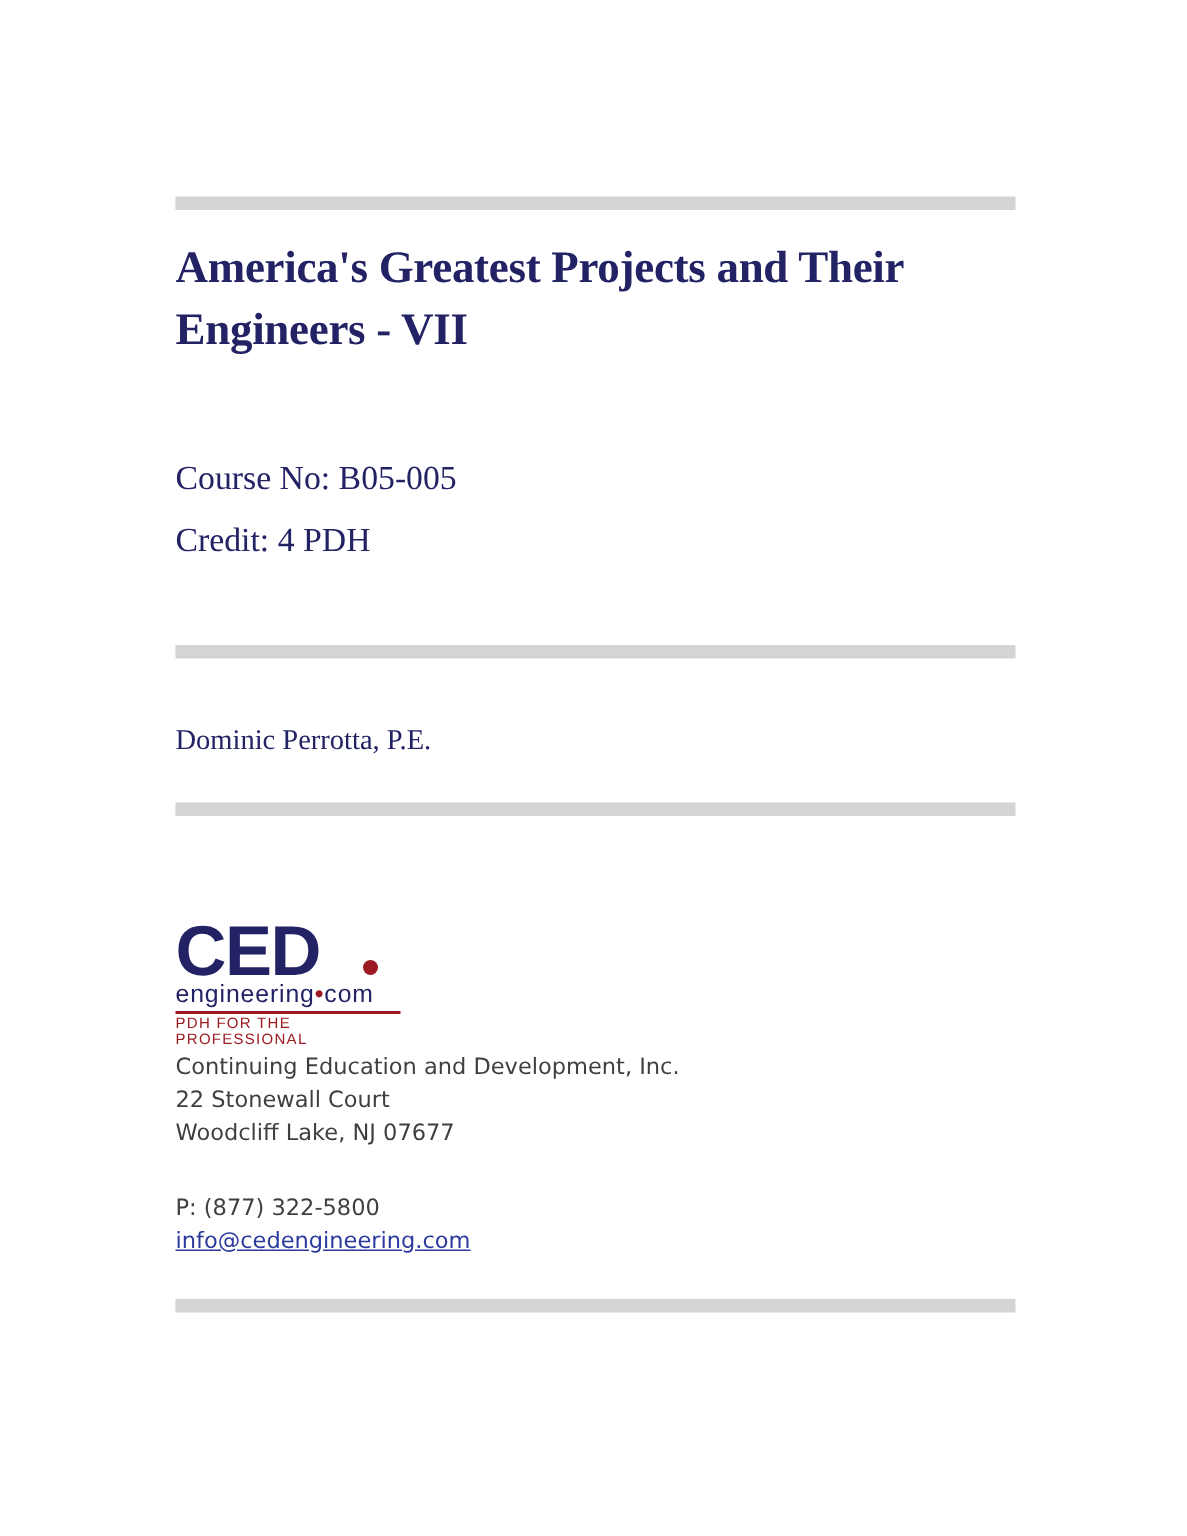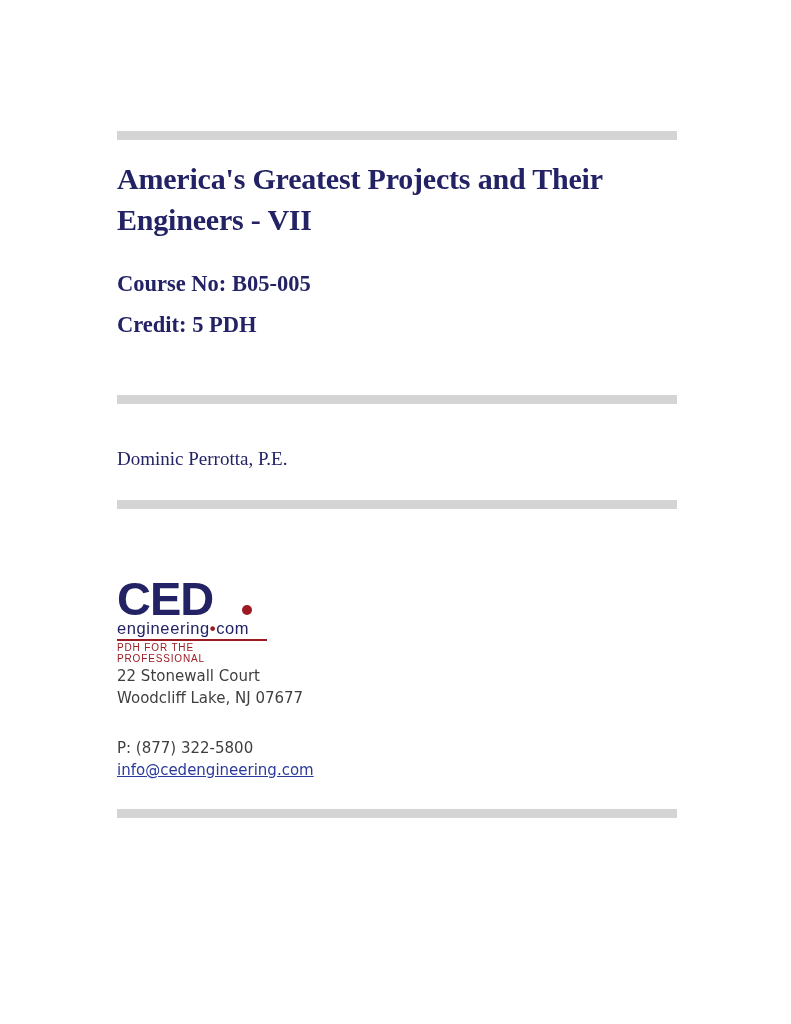--- a/index.html
+++ b/index.html
@@ -33,22 +33,21 @@
   .rule-top { margin-top: 131px; }
   .title {
     color: #232265;
     font-size: 30px;
     font-weight: bold;
     line-height: 41px;
     margin-top: 18px;
     letter-spacing: -0.2px;
   }
   .course-block {
-    margin-top: 23px;
-    font-weight: bold;
+    margin-top: 58px;
   }
   .course-line {
     color: #232265;
     font-size: 22.5px;
     line-height: 41px;
   }
   .rule-two { margin-top: 50px; }
   .author {
     color: #232265;
     font-size: 19px;
@@ -132,37 +131,38 @@
 
 <div class="page">
   <div class="content">
 
     <div class="rule rule-top"></div>
 
     <div class="title">America's Greatest Projects and Their Engineers - VII</div>
 
     <div class="course-block">
       <div class="course-line">Course No: B05-005</div>
-      <div class="course-line">Credit: 5 PDH</div>
+      <div class="course-line">Credit: 4 PDH</div>
     </div>
 
     <div class="rule rule-two"></div>
 
     <div class="author">Dominic Perrotta, P.E.</div>
 
     <div class="rule rule-three"></div>
 
     <div class="logo-wrap">
       <div class="logo-ced">CED</div>
       <div class="logo-dot"></div>
       <div class="logo-eng"><span>engineering</span><span class="mid-dot">•</span><span>com</span></div>
       <div class="logo-tag">PDH FOR THE PROFESSIONAL</div>
     </div>
 
     <div class="addr">
+      <div>Continuing Education and Development, Inc.</div>
       <div>22 Stonewall Court</div>
       <div>Woodcliff Lake, NJ 07677</div>
     </div>
 
     <div class="phone-block">
       <div>P: (877) 322-5800</div>
       <a class="email" href="#">info@cedengineering.com</a>
     </div>
 
     <div class="rule rule-four"></div>

